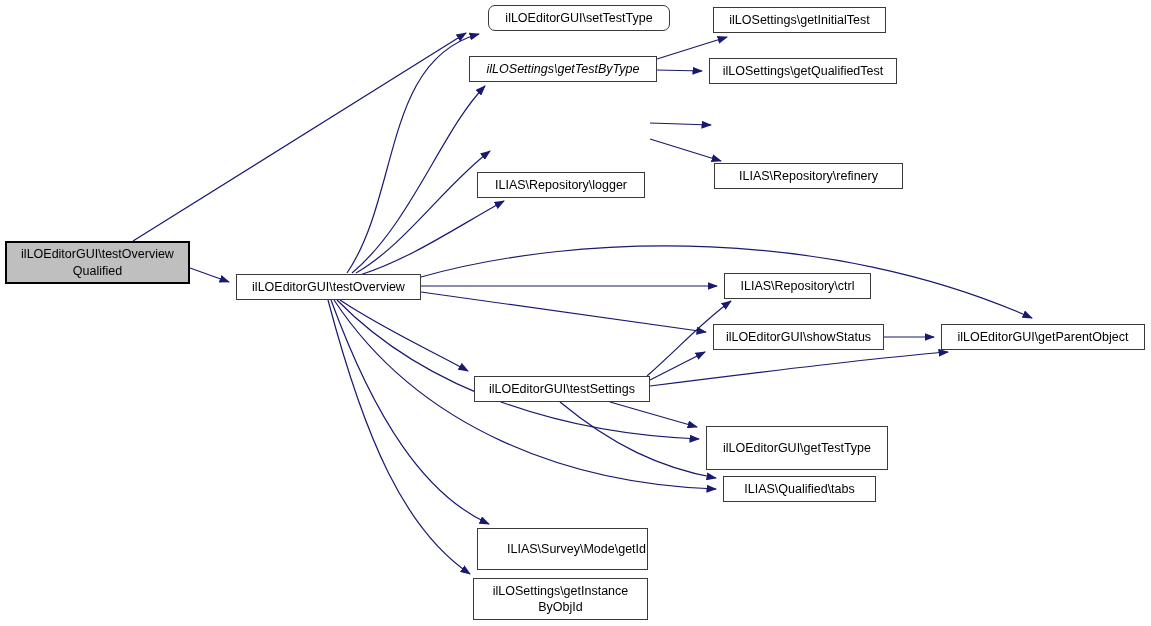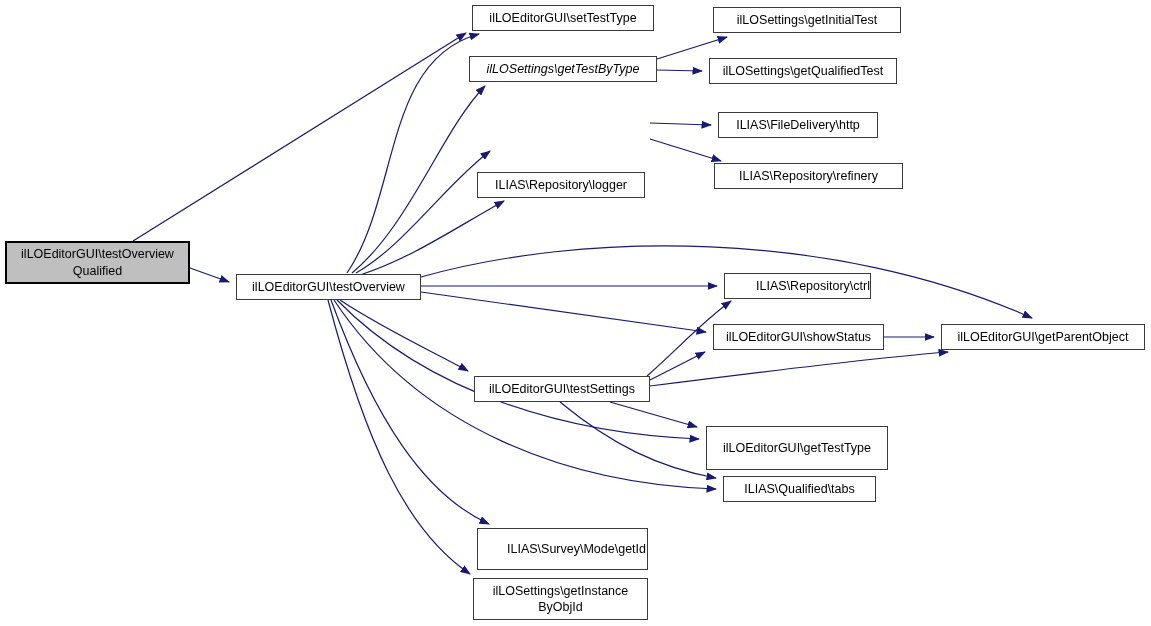--- a/index.html
+++ b/index.html
@@ -74,50 +74,47 @@
 
   <div class="node hl" style="left:5px;top:241px;width:185px;height:43px;">
     <span>ilLOEditorGUI\testOverview</span>
     <span>Qualified</span>
   </div>
 
   <div class="node" style="left:236px;top:274px;width:185px;height:26px;">
     <span>ilLOEditorGUI\testOverview</span>
   </div>
 
-  <div class="node" style="left:472px;top:5px;width:182px;height:26px;">
+  <div class="node" style="left:488px;top:5px;width:182px;height:26px;border-radius:7px;">
     <span>ilLOEditorGUI\setTestType</span>
   </div>
 
   <div class="node" style="left:469px;top:56px;width:188px;height:26px;font-style:italic;">
     <span>ilLOSettings\getTestByType</span>
   </div>
 
-  <div class="node" style="left:713px;top:7px;width:188px;height:26px;">
+  <div class="node" style="left:713px;top:7px;width:173px;height:26px;">
     <span>ilLOSettings\getInitialTest</span>
   </div>
 
   <div class="node" style="left:709px;top:58px;width:188px;height:26px;">
     <span>ilLOSettings\getQualifiedTest</span>
   </div>
 
 
-  <div class="node" style="left:718px;top:112px;width:160px;height:26px;">
-    <span>ILIAS\FileDelivery\http</span>
-  </div>
 
   <div class="node" style="left:714px;top:163px;width:189px;height:26px;">
     <span>ILIAS\Repository\refinery</span>
   </div>
 
   <div class="node" style="left:477px;top:172px;width:168px;height:26px;">
     <span>ILIAS\Repository\logger</span>
   </div>
 
-  <div class="node" style="left:724px;top:273px;width:147px;height:26px;align-items:flex-end;">
+  <div class="node" style="left:724px;top:273px;width:147px;height:26px;">
     <span>ILIAS\Repository\ctrl</span>
   </div>
 
   <div class="node" style="left:713px;top:324px;width:171px;height:26px;">
     <span>ilLOEditorGUI\showStatus</span>
   </div>
 
   <div class="node" style="left:941px;top:324px;width:204px;height:26px;">
     <span>ilLOEditorGUI\getParentObject</span>
   </div>

